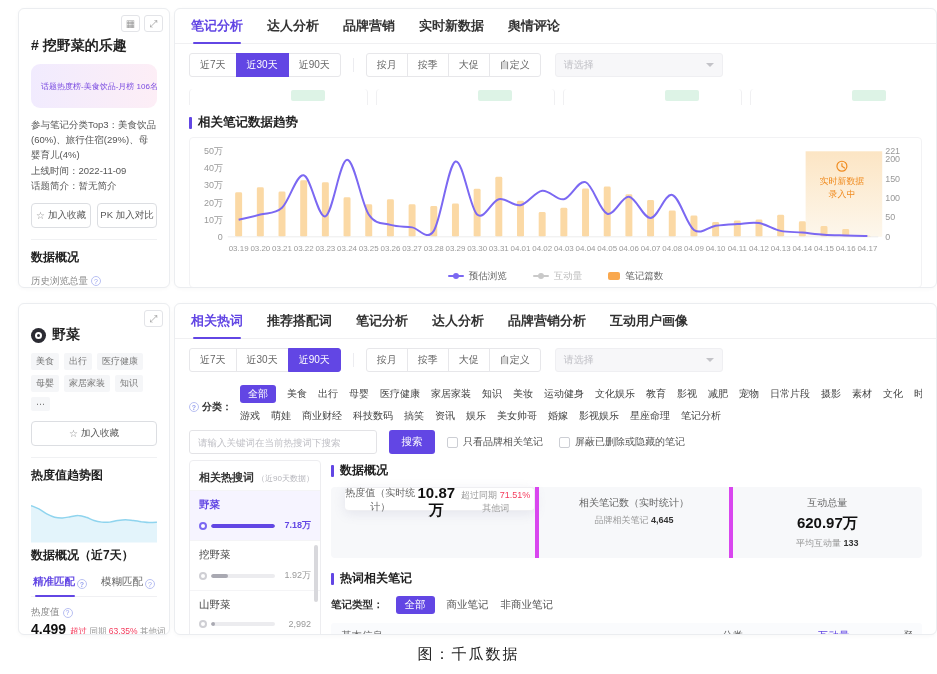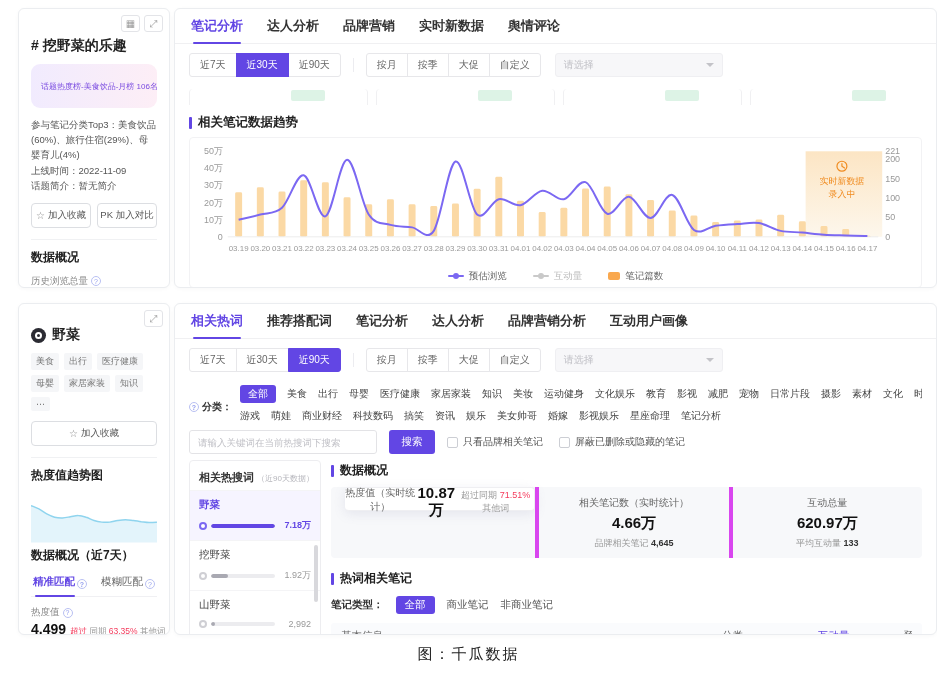--- a/index.html
+++ b/index.html
@@ -508,21 +508,20 @@
         <span>数据概况</span>
       </div>
       <div class="stat-cards" id="statCards">
           <div class="stat-card sel">
             <div class="sc-label">热度值（实时统计）</div>
             <div class="sc-value">10.87万</div>
             <div class="sc-sub"><span>超过同期 </span><span class="seg-r">71.51%</span><span> 其他词</span></div>
           </div>
           <div class="stat-card">
             <div class="sc-label">相关笔记数（实时统计）</div>
-            <div class="sc-value">4.66万</div>
             <div class="sc-sub"><span>品牌相关笔记 </span><span class="seg-b">4,645</span></div>
           </div>
           <div class="stat-card">
             <div class="sc-label">互动总量</div>
             <div class="sc-value">620.97万</div>
             <div class="sc-sub"><span>平均互动量 </span><span class="seg-b">133</span></div>
           </div>
         </div>
       <div class="sec-title2" style="margin-top:12px">
         <span class="sbar"></span>

